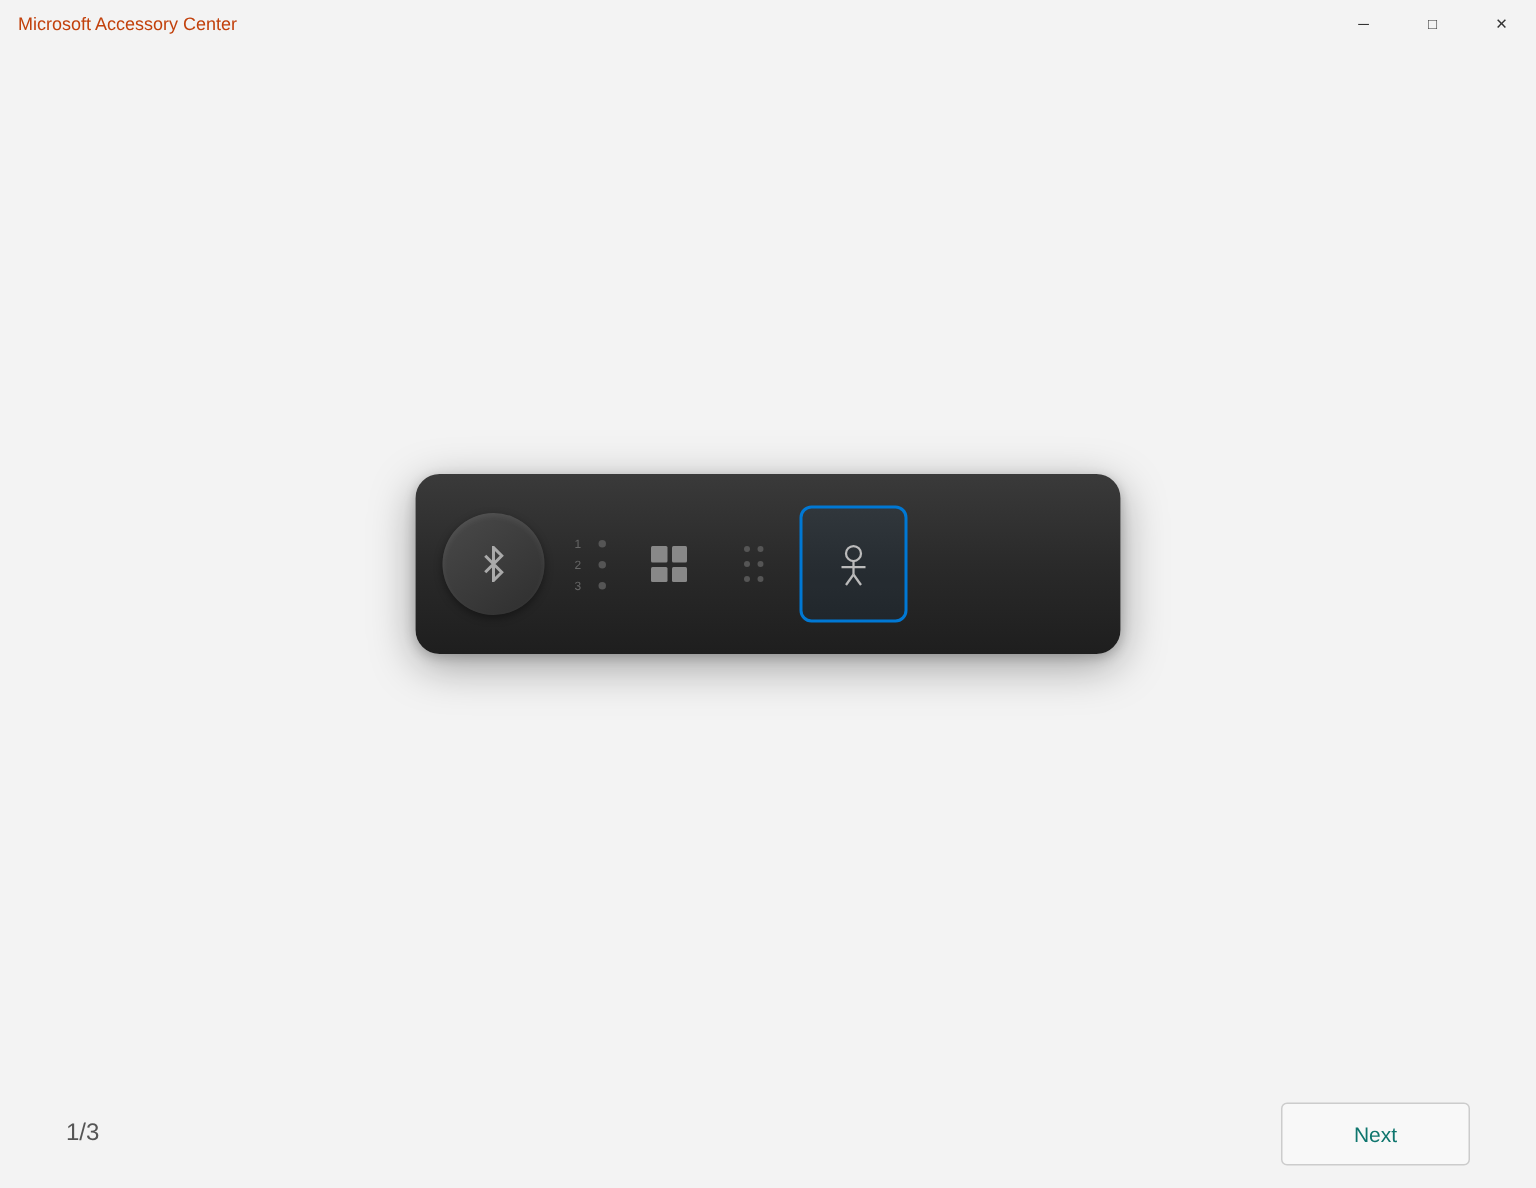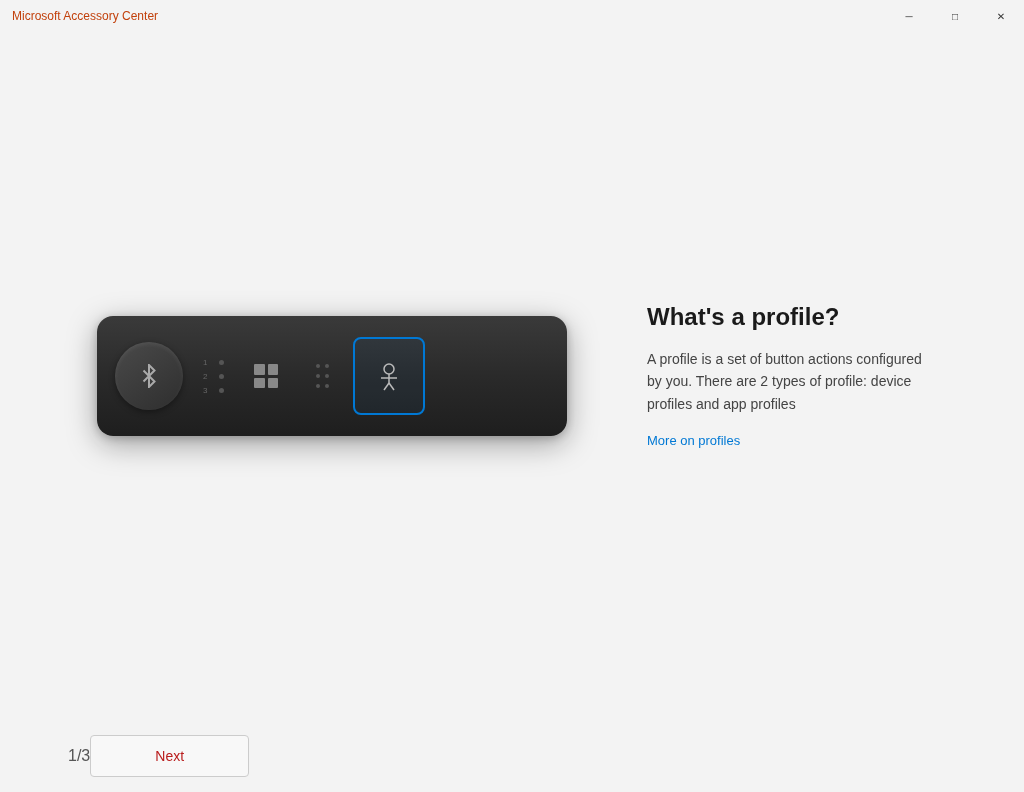--- a/index.html
+++ b/index.html
@@ -208,38 +208,38 @@
       color: #0078d4;
       text-decoration: none;
       cursor: pointer;
     }
 
     
     .footer {
       height: 72px;
       display: flex;
       align-items: center;
-      justify-content: flex-start;
-      padding: 0 68px;
+      justify-content: space-between;
+      padding: 0 44px;
       flex-shrink: 0;
     }
 
     .page-indicator {
       font-size: 16px;
       color: #555;
     }
 
     .next-btn {
       background: #f8f8f8;
       border: 1px solid #ccc;
       border-radius: 4px;
       padding: 12px 0;
-      width: 159px;
+      width: 126px;
       font-size: 14px;
-      color: #b91c1c;
+      color: #0f766e;
       cursor: pointer;
       text-align: center;
       font-family: 'Segoe UI', Arial, sans-serif;
     }
 
     
     .person-svg {
       width: 34px;
       height: 34px;
       stroke: #bbb;
@@ -329,25 +329,20 @@
             <line x1="9" y1="19" x2="25" y2="19" stroke="#bbb" stroke-width="1.5"></line>
 
             <line x1="17" y1="24" x2="12" y2="31" stroke="#bbb" stroke-width="1.5"></line>
             <line x1="17" y1="24" x2="22" y2="31" stroke="#bbb" stroke-width="1.5"></line>
           </svg>
         </div>
 
       </div>
     </div>
 
-    <div class="info-panel">
-      <h2 class="info-title">What's a profile?</h2>
-      <p class="info-description">A profile is a set of button actions configured by you. There are 2 types of profile: device profiles and app profiles</p>
-      <a class="info-link">More on profiles</a>
-    </div>
 
   </div>
 </div>
 
 <div class="footer">
   <span class="page-indicator">1/3</span>
   <button class="next-btn">Next</button>
 </div>
 
 </body></html>

